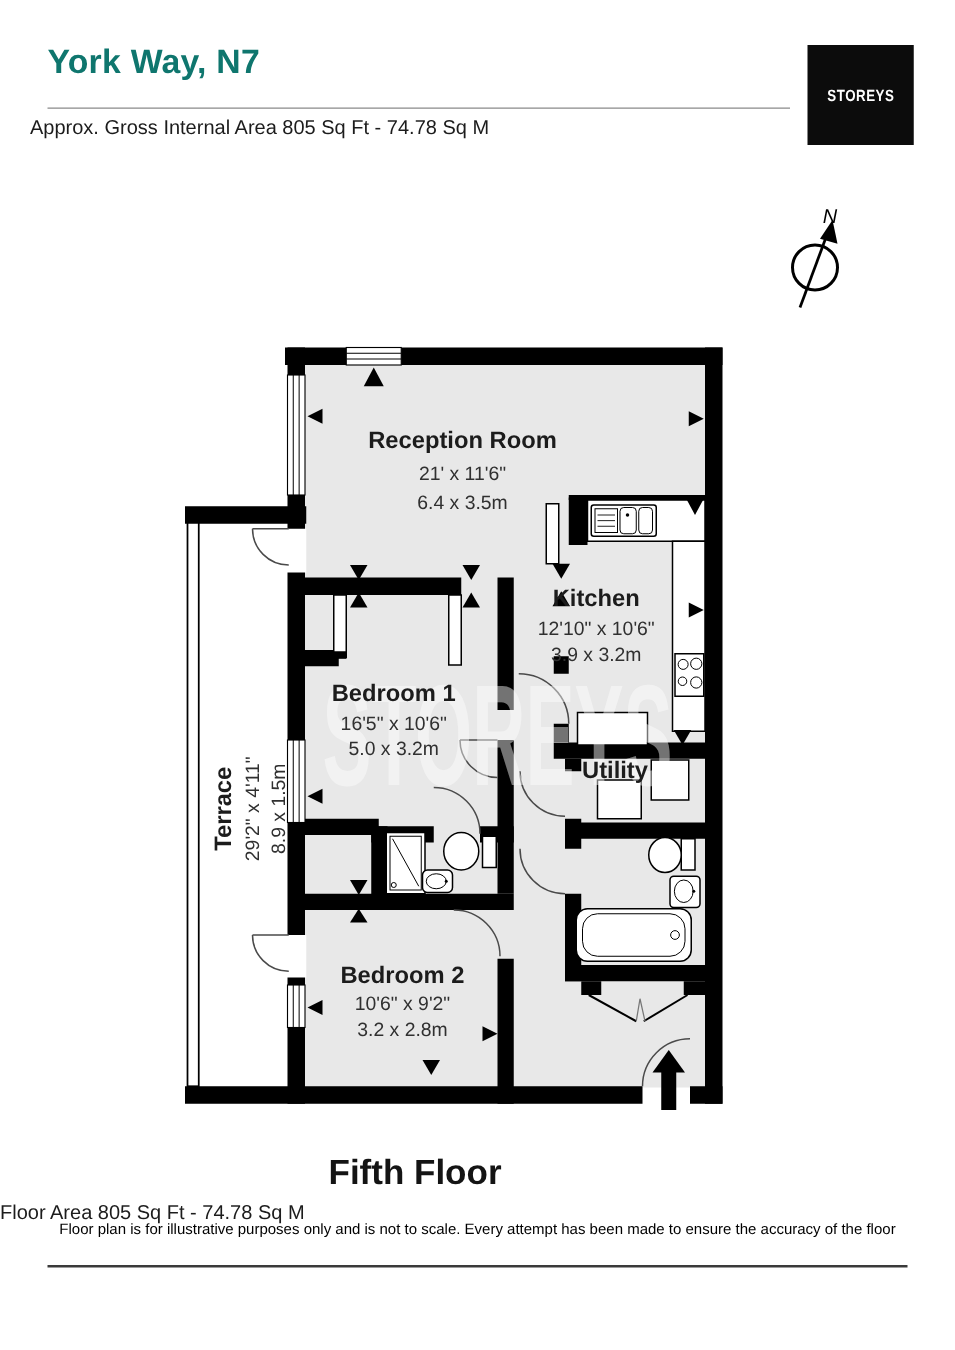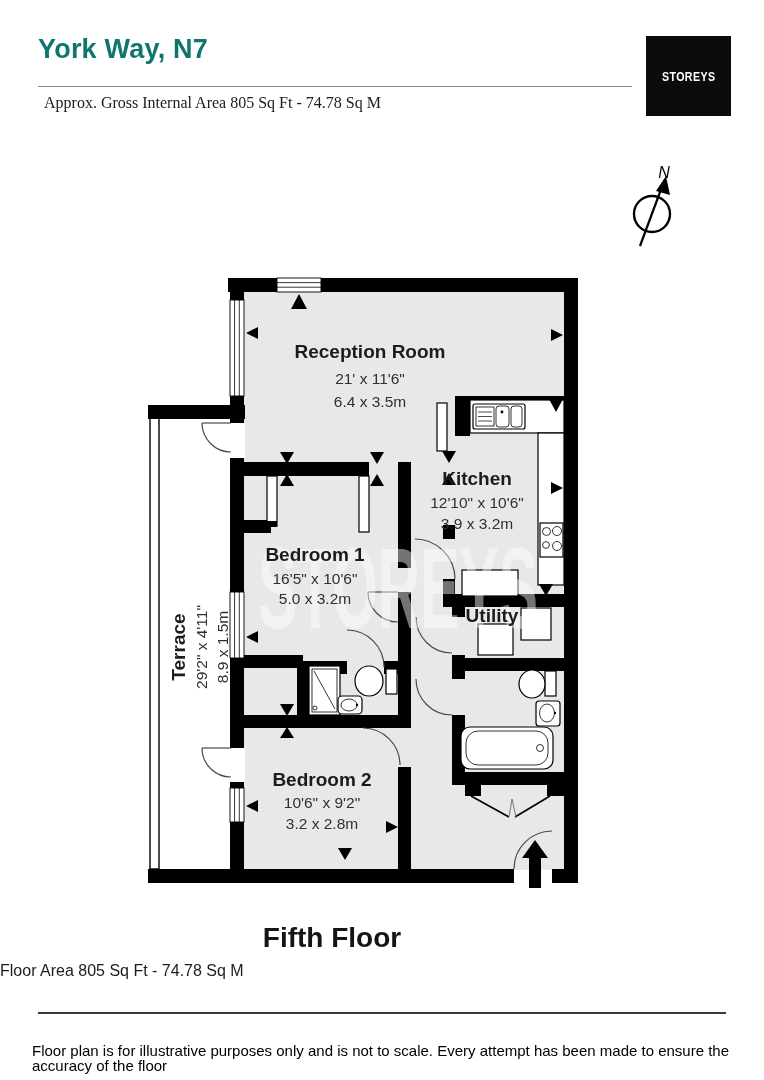--- a/index.html
+++ b/index.html
@@ -1,29 +1,29 @@
 <!DOCTYPE html>
 <html><head>
 <meta charset="utf-8">
 <style>
   html,body{margin:0;padding:0;}
   body{width:764px;height:1080px;position:relative;background:#fff;
        font-family:"Liberation Sans",sans-serif;color:#111;overflow:hidden;}
   .abs{position:absolute;}
   .title{left:38px;top:34px;font-size:27px;font-weight:700;color:#0f766e;letter-spacing:.2px;}
   .rule{left:38px;top:86px;width:594px;height:1px;background:#8a8a8a;}
-  .subtitle{left:44px;top:94px;font-size:16px;color:#1c1c1c;font-family:Liberation Serif, serif;}
+  .subtitle{left:24px;top:94px;font-size:16px;color:#1c1c1c;}
   .logo{left:646px;top:36px;width:85px;height:80px;background:#0c0c0c;color:#fff;
         display:flex;align-items:center;justify-content:center;font-size:13px;
         font-weight:700;letter-spacing:.5px;transform-origin:center;}
   .logo span{transform:scaleX(.82);}
   .floor-title{left:0;top:922px;width:664px;text-align:center;font-size:28px;font-weight:700;color:#141414;}
   .floor-sub{left:0;top:962px;width:764px;text-align:left;font-size:16px;color:#1c1c1c;}
   .foot-rule{left:38px;top:1012px;width:688px;height:2px;background:#3a3a3a;}
-  .disclaimer{left:32px;top:1043px;width:700px;font-size:15px;
+  .disclaimer{left:32px;top:976px;width:700px;text-align:center;font-size:12px;
               line-height:15px;color:#000;}
   svg{position:absolute;left:0;top:0;}
   svg text{font-family:"Liberation Sans",sans-serif;}
   .room-name{font-size:19px;font-weight:600;fill:#1c1c1c;}
   .room-dim{font-size:15.5px;fill:#303030;}
   .w{fill:#000;}
   .win{fill:#fff;stroke:#000;stroke-width:.9;}
   .gap{fill:#fff;}
   .arc{fill:none;stroke:#4a4a4a;stroke-width:1.2;}
   .fix{fill:#fff;stroke:#000;stroke-width:1.2;}

